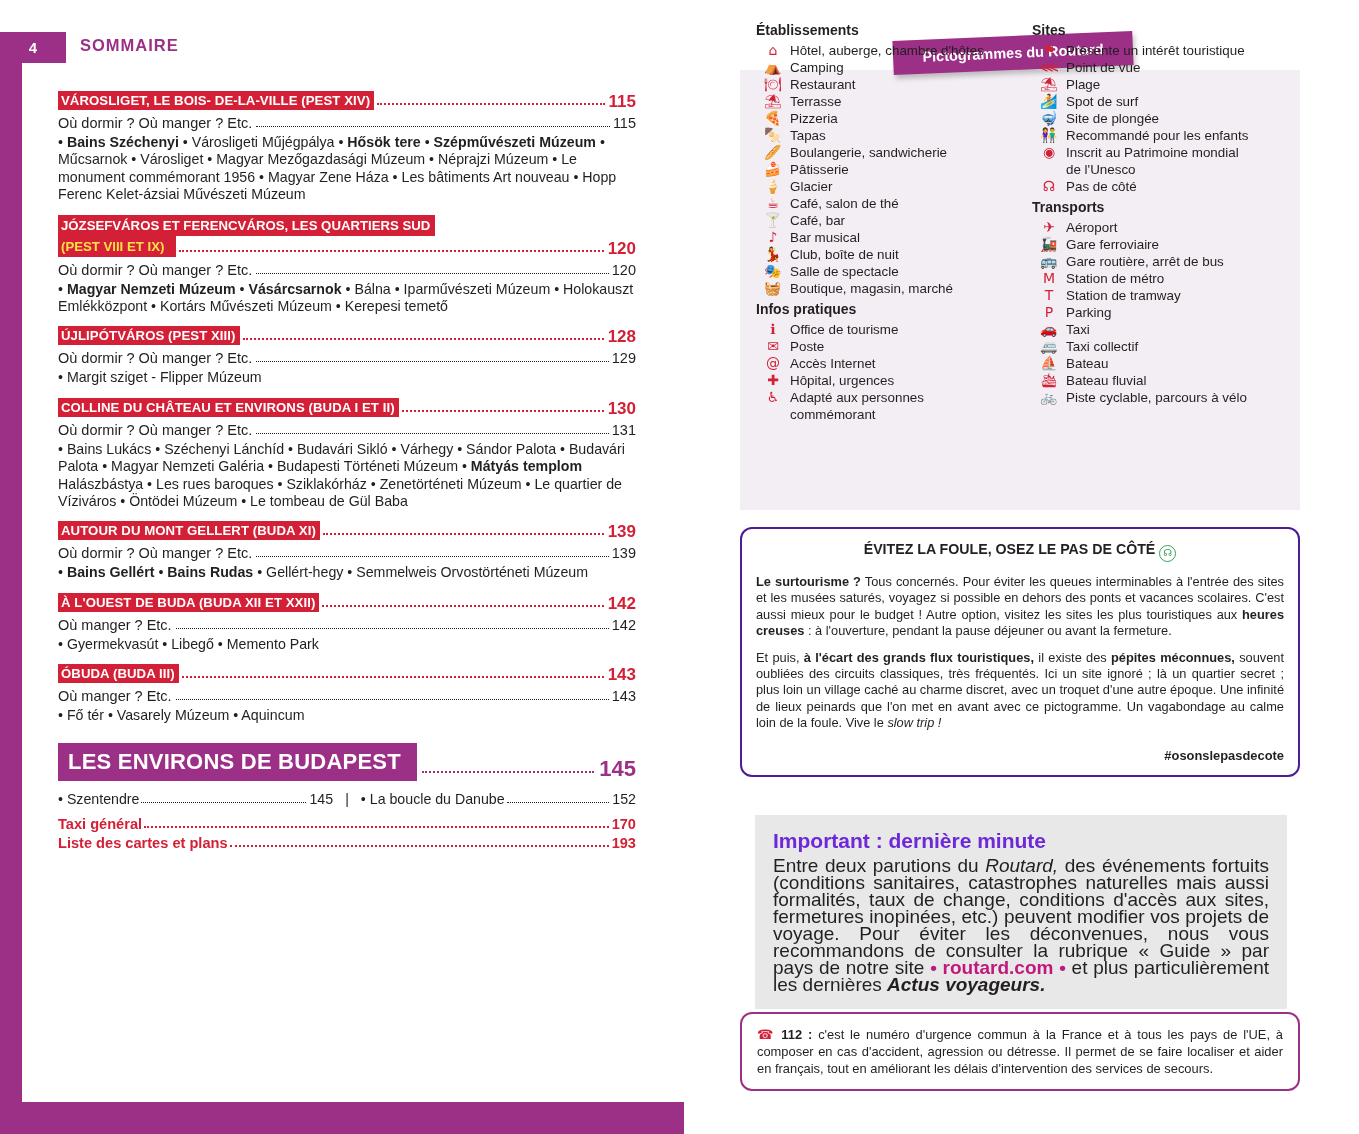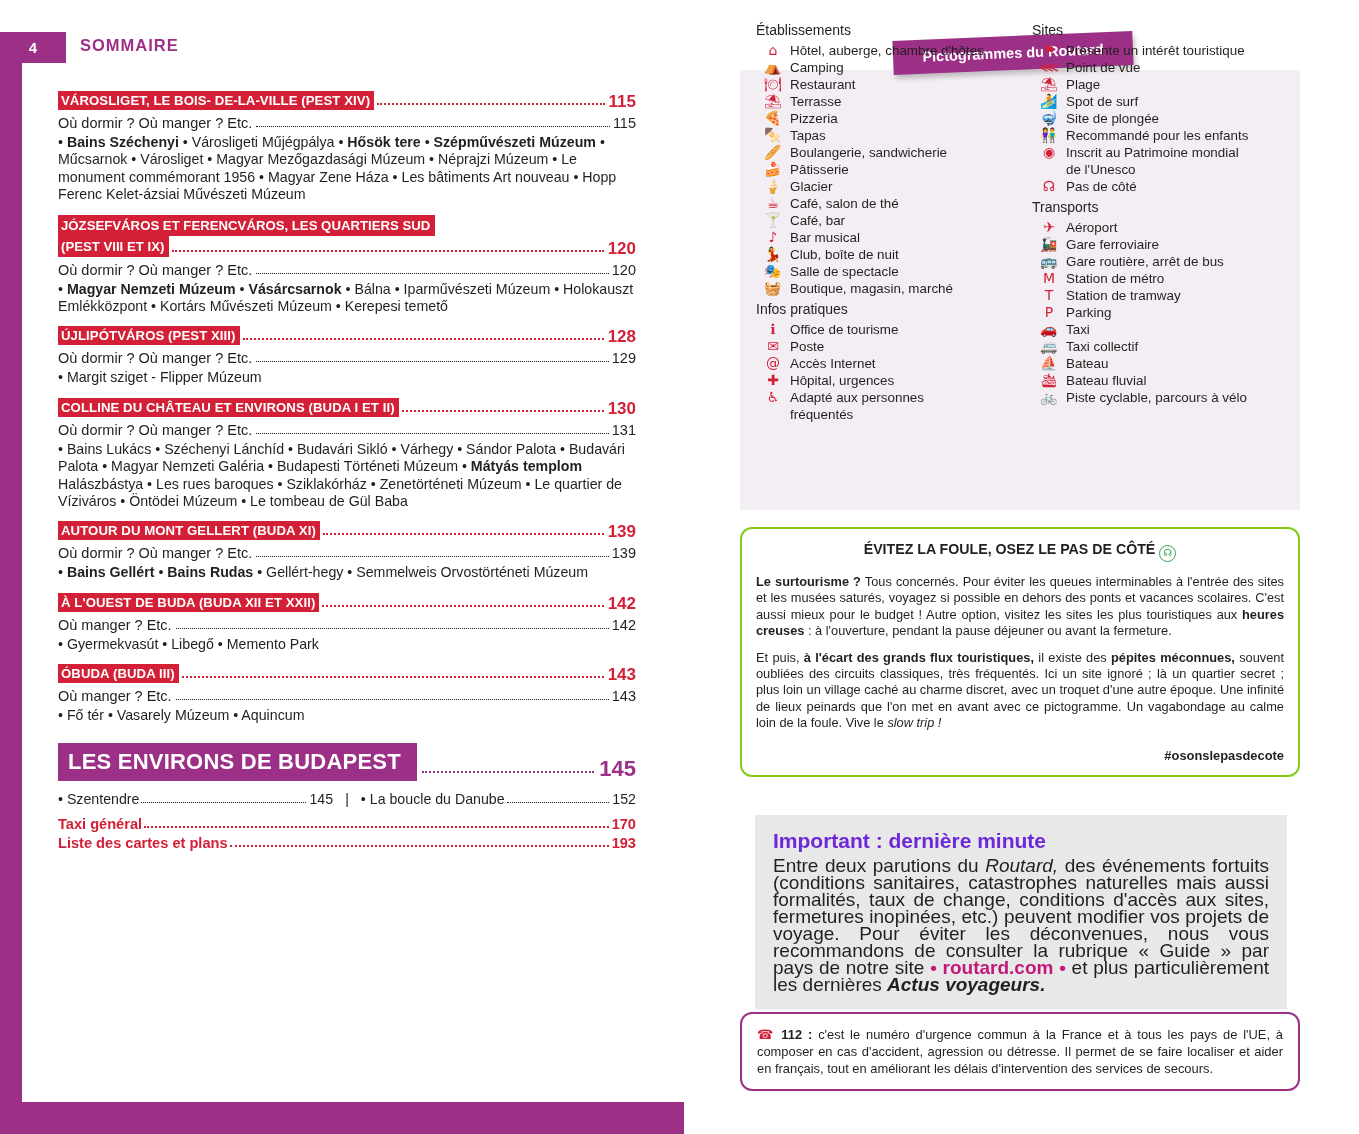--- a/index.html
+++ b/index.html
@@ -52,22 +52,22 @@
   .sec-head .pg{
     color:#d32036;font-size:17px;font-weight:bold;line-height:16px;
   }
   .sec-head-2{display:block;width:100%;margin-top:11px;}
   .sec-head-2 .chipline1{
     display:inline-block;background:#d32036;color:#fff;
     font-size:13.2px;font-weight:bold;padding:2px 5px 2px 3px;line-height:17px;
   }
   .sec-head-2 .row2{display:flex;align-items:flex-end;width:100%;}
   .sec-head-2 .row2 .chip{
-    background:#d32036;color:#ffffff;font-size:13.2px;font-weight:bold;
-    padding:2px 5px 2px 3px;line-height:17px;white-space:nowrap;
+    background:#d32036;color:#fde047;font-size:13.2px;font-weight:bold;
+    padding:2px 12px 2px 3px;line-height:17px;white-space:nowrap;
   }
 
   .sub-line{
     display:flex;align-items:flex-end;width:100%;
     margin-top:5px;font-size:14.5px;color:#231f20;
   }
   .sub-line .lbl{white-space:nowrap;line-height:16px;}
   .sub-line .dots{
     flex:1;border-bottom:1.8px dotted #231f20;
     margin:0 3px 4px 4px;height:1px;
@@ -115,36 +115,36 @@
     background:#9c2f86;color:#fff;
     transform:rotate(-2.4deg);
     display:flex;align-items:center;justify-content:center;
     font-size:14.5px;font-weight:bold;
     box-shadow:2px 4px 5px rgba(0,0,0,.22);
   }
   .picto-col{position:absolute;top:22px;}
   .picto-col.left{left:756px;width:265px;}
   .picto-col.right{left:1032px;width:262px;}
   .picto-group-title{
-    font-size:14px;font-weight:normal;color:#231f20;margin-bottom:4px;
+    font-size:14px;font-weight:bold;color:#231f20;margin-bottom:4px;
   }
   .picto-group-title.spaced{margin-top:4px;}
   .picto-row{display:flex;align-items:flex-start;margin-bottom:0px;}
   .picto-ico{
     width:34px;min-width:34px;text-align:center;
     color:#d32036;font-size:14px;line-height:17px;
     font-family:"DejaVu Sans", sans-serif;
   }
   .picto-lbl{font-size:13.4px;line-height:17px;color:#231f20;}
   .picto-lbl .cont{display:block;}
 
   
   #foule-box{
     position:absolute;left:740px;top:527px;width:560px;
-    border:2px solid #84cc16;border-radius:12px;
+    border:2px solid #4c1d95;border-radius:12px;
     box-sizing:border-box;padding:12px 14px 12px 14px;
     background:#fff;
   }
   #foule-title{
     text-align:center;font-size:14.2px;font-weight:bold;color:#231f20;
     margin-bottom:12px;
   }
   .pas-de-cote-ico{
     display:inline-block;width:15px;height:15px;border-radius:50%;
     border:1.6px solid #3aa05a;color:#3aa05a;font-size:10px;line-height:13px;
@@ -390,21 +390,21 @@
     <div class="picto-row">
       <span class="picto-ico">@</span>
       <span class="picto-lbl">Accès Internet</span>
     </div>
     <div class="picto-row">
       <span class="picto-ico">✚</span>
       <span class="picto-lbl">Hôpital, urgences</span>
     </div>
     <div class="picto-row">
       <span class="picto-ico">♿</span>
-      <span class="picto-lbl">Adapté aux personnes<span class="cont">fréquentés</span></span>
+      <span class="picto-lbl">Adapté aux personnes<span class="cont">commémorant</span></span>
     </div>
   </div>
 <div class="picto-col right" id="picto-right">
     <div class="picto-group-title">Sites</div>
     <div class="picto-row">
       <span class="picto-ico">⚑</span>
       <span class="picto-lbl">Présente un intérêt touristique</span>
     </div>
     <div class="picto-row">
       <span class="picto-ico">⋘</span>

